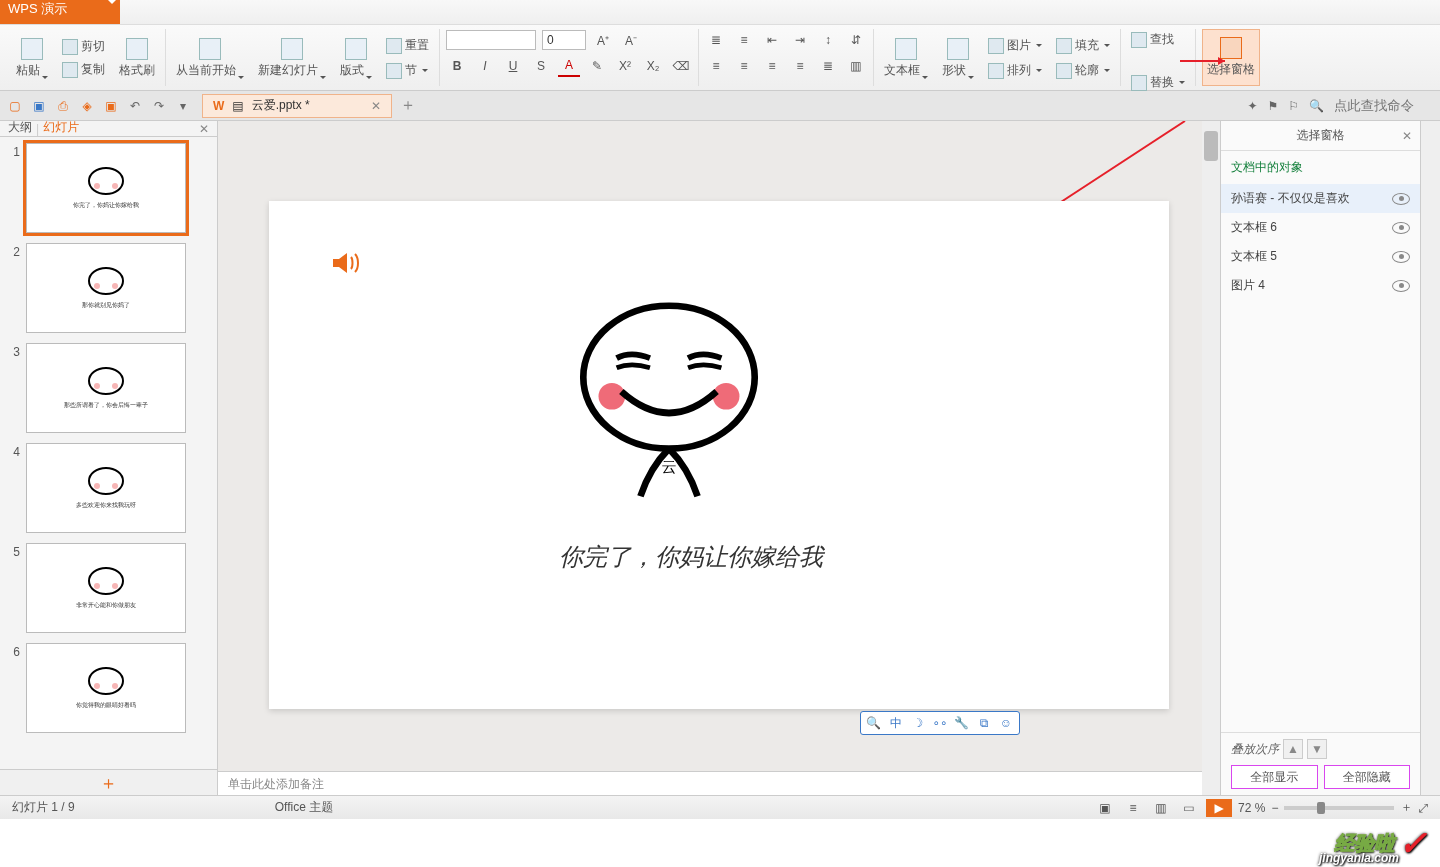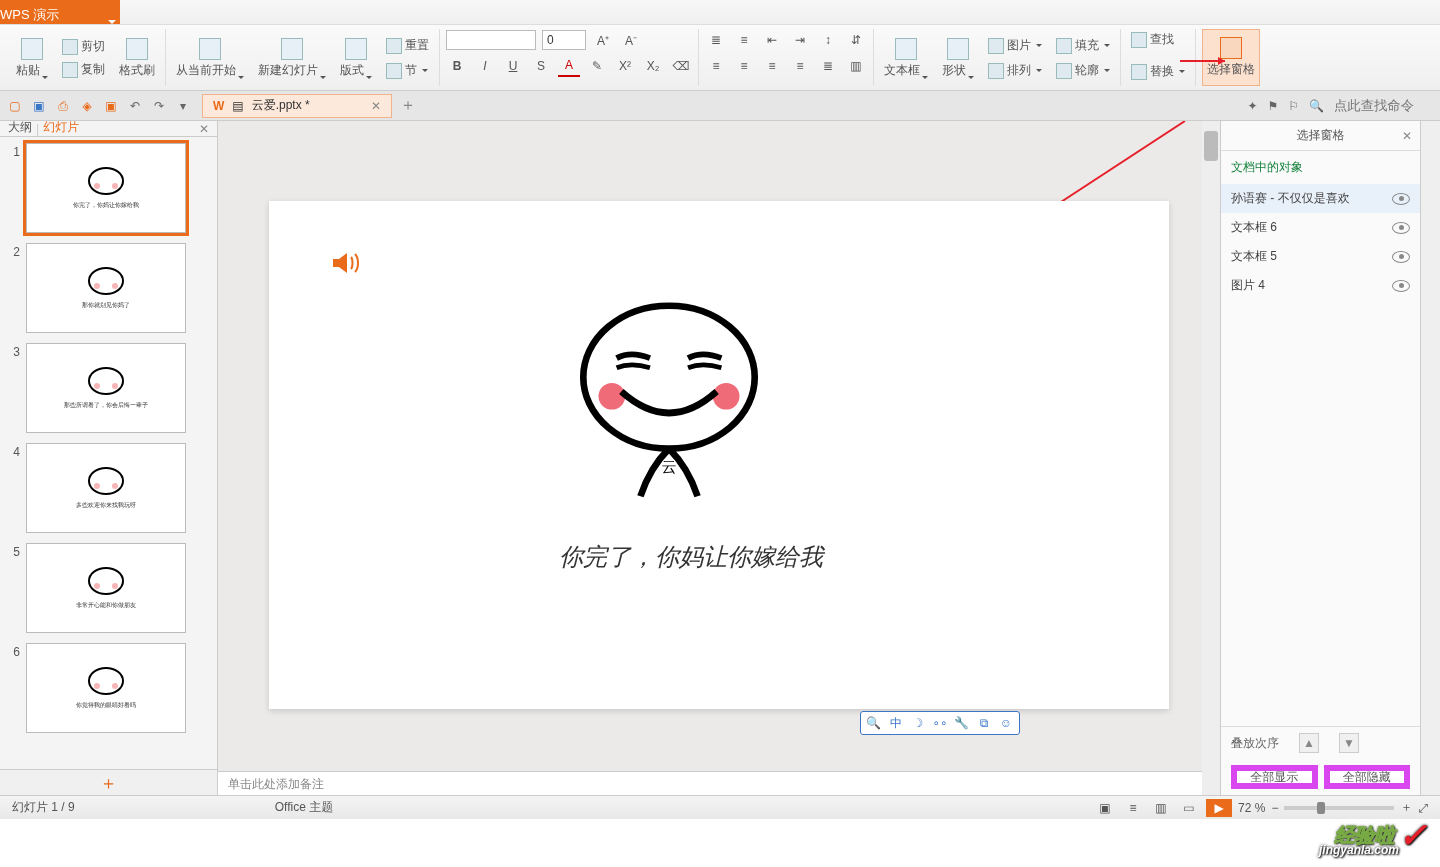--- a/index.html
+++ b/index.html
@@ -1,19 +1,19 @@
 <!DOCTYPE html>
 <html><head>
 <meta charset="utf-8">
 <style>
 * { margin:0; padding:0; box-sizing:border-box; font-family:"Microsoft YaHei",Arial,sans-serif; }
 body { width:1440px; height:867px; background:#fff; overflow:hidden; font-size:12px; color:#333; }
 
 .titlebar { height:25px; background:linear-gradient(#f8f8f8,#efefef); border-bottom:1px solid #ddd; display:flex; align-items:stretch; }
-.logo { width:120px; background:#ea6b1a; color:#fff; display:flex; align-items:flex-end; font-size:13px; }
+.logo { width:120px; background:#ea6b1a; color:#fff; display:flex; align-items:flex-start; padding-left:8px; font-size:13px; }
 .logo-arrow{ margin-left:auto; margin-right:4px; border-left:4px solid transparent;border-right:4px solid transparent;border-top:4px solid #fff; }
 .menu-tabs { display:flex; align-items:stretch; }
 .menu-tab { padding:0 14px; display:flex; align-items:center; cursor:pointer; color:#555; }
 .menu-tab.active { background:#fff; color:#ea6b1a; border-top:2px solid #ea6b1a; }
 .titlebar-right { margin-left:auto; display:flex; align-items:center; }
 .login-badge{ background:#ea6b1a; color:#fff; padding:0 10px; height:100%; display:flex; align-items:center; }
 .title-icons span{ display:inline-flex; align-items:center; justify-content:center; width:22px; height:100%; color:#666; cursor:pointer; }
 
 .ribbon { height:66px; background:linear-gradient(#fafafa,#efefef); border-bottom:1px solid #ccc; display:flex; padding:4px 6px; }
 .rgroup { display:flex; flex-direction:column; align-items:center; padding:0 6px; border-right:1px solid #ddd; }
@@ -74,38 +74,38 @@
 .sel-pane{ width:200px; border-left:1px solid #ccc; background:#fafafa; display:flex; flex-direction:column; }
 .sel-head{ height:30px; border-bottom:1px solid #ddd; display:flex; align-items:center; justify-content:center; position:relative; color:#555; }
 .sel-head .x{ position:absolute; right:8px; color:#888; }
 .sel-sub{ color:#15803d; padding:8px 10px; }
 .sel-list{ flex:1; }
 .sel-item{ display:flex; align-items:center; padding:6px 10px; color:#444; }
 .sel-item.sel{ background:#e8f0fa; }
 .eye{ margin-left:auto; width:18px; height:12px; border:1px solid #888; border-radius:50%; display:flex; align-items:center; justify-content:center; }
 .eye::after{ content:''; width:5px; height:5px; background:#888; border-radius:50%; }
 .sel-foot{ border-top:1px solid #ddd; padding:6px 10px; }
-.layer-row{ display:flex; align-items:center; gap:20px; color:#666; margin-bottom:12px; }
+.layer-row{ display:flex; align-items:center; gap:4px; color:#666; margin-bottom:6px;font-style:italic; }
 .arrow-btn{ width:20px; height:20px; border:1px solid #ccc; background:#f0f0f0; display:inline-flex; align-items:center; justify-content:center; color:#888; }
 .foot-btns{ display:flex; gap:6px; }
-.foot-btn{ flex:1; height:24px; border:6px solid #d946ef; background:#fff; display:flex; align-items:center; justify-content:center; cursor:pointer; color:#555; }
+.foot-btn{ flex:1; height:24px; border:1px solid #d946ef; background:#fff; display:flex; align-items:center; justify-content:center; cursor:pointer; color:#555; }
 
 .sidebar-r{ width:20px; background:#efefef; border-left:1px solid #ccc; }
 .float-tb{ position:absolute; right:200px; bottom:60px; background:#fff; border:1px solid #3a78c7; border-radius:3px; padding:3px 5px; display:flex; gap:6px; color:#3a78c7; }
 .float-tb span{ width:16px; height:16px; display:inline-flex; align-items:center; justify-content:center; cursor:pointer; }
 
 .status{ height:24px; background:linear-gradient(#f4f4f4,#e8e8e8); border-top:1px solid #ccc; display:flex; align-items:center; padding:0 12px; color:#555; }
 .status .mid{ margin-left:200px; }
 .status .right{ margin-left:auto; display:flex; align-items:center; gap:6px; }
 .view-btn{ width:22px; height:18px; display:inline-flex; align-items:center; justify-content:center; cursor:pointer; color:#555; }
 .view-btn.play{ background:#ea6b1a; color:#fff; width:26px; }
 .zoom-slider{ width:110px; height:4px; background:#ccc; position:relative; }
 .zoom-slider::after{ content:''; position:absolute; left:30%; top:-4px; width:8px; height:12px; background:#888; border-radius:2px; }
 
-.watermark{ position:fixed; right:13px; bottom:12px; font-family:Arial; font-weight:bold; font-style:italic; color:#fff; text-shadow:0 0 3px #000,1px 1px 2px #000; font-size:15px; display:flex; align-items:center; gap:4px; z-index:10; }
+.watermark{ position:fixed; right:13px; bottom:4px; font-family:Arial; font-weight:bold; font-style:italic; color:#fff; text-shadow:0 0 3px #000,1px 1px 2px #000; font-size:15px; display:flex; align-items:center; gap:4px; z-index:10; }
 .watermark .cn{ font-size:20px; color:#ffe48a; -webkit-text-stroke:1px #7a4; }
 .watermark .chk{ color:#e6202a; font-size:34px; font-weight:bold; }
 </style>
 </head>
 <body>
 
 <div class="titlebar">
   <div class="logo">
     <span>WPS 演示</span>
     <span class="logo-arrow"></span>
@@ -264,21 +264,21 @@
         <div class="small-btn">
             <span class="small-ico"></span>
             <span>轮廓</span>
             <span class="drop"></span>
           </div>
       </div>
     </div>
   </div>
 
   <div class="rgroup">
-    <div style="display:flex;flex-direction:column;gap:11px">
+    <div style="display:flex;flex-direction:column;gap:22px">
       <div class="small-btn">
           <span class="small-ico"></span>
           <span>查找</span>
         </div>
       <div class="small-btn">
           <span class="small-ico"></span>
           <span>替换</span>
           <span class="drop"></span>
         </div>
     </div>

